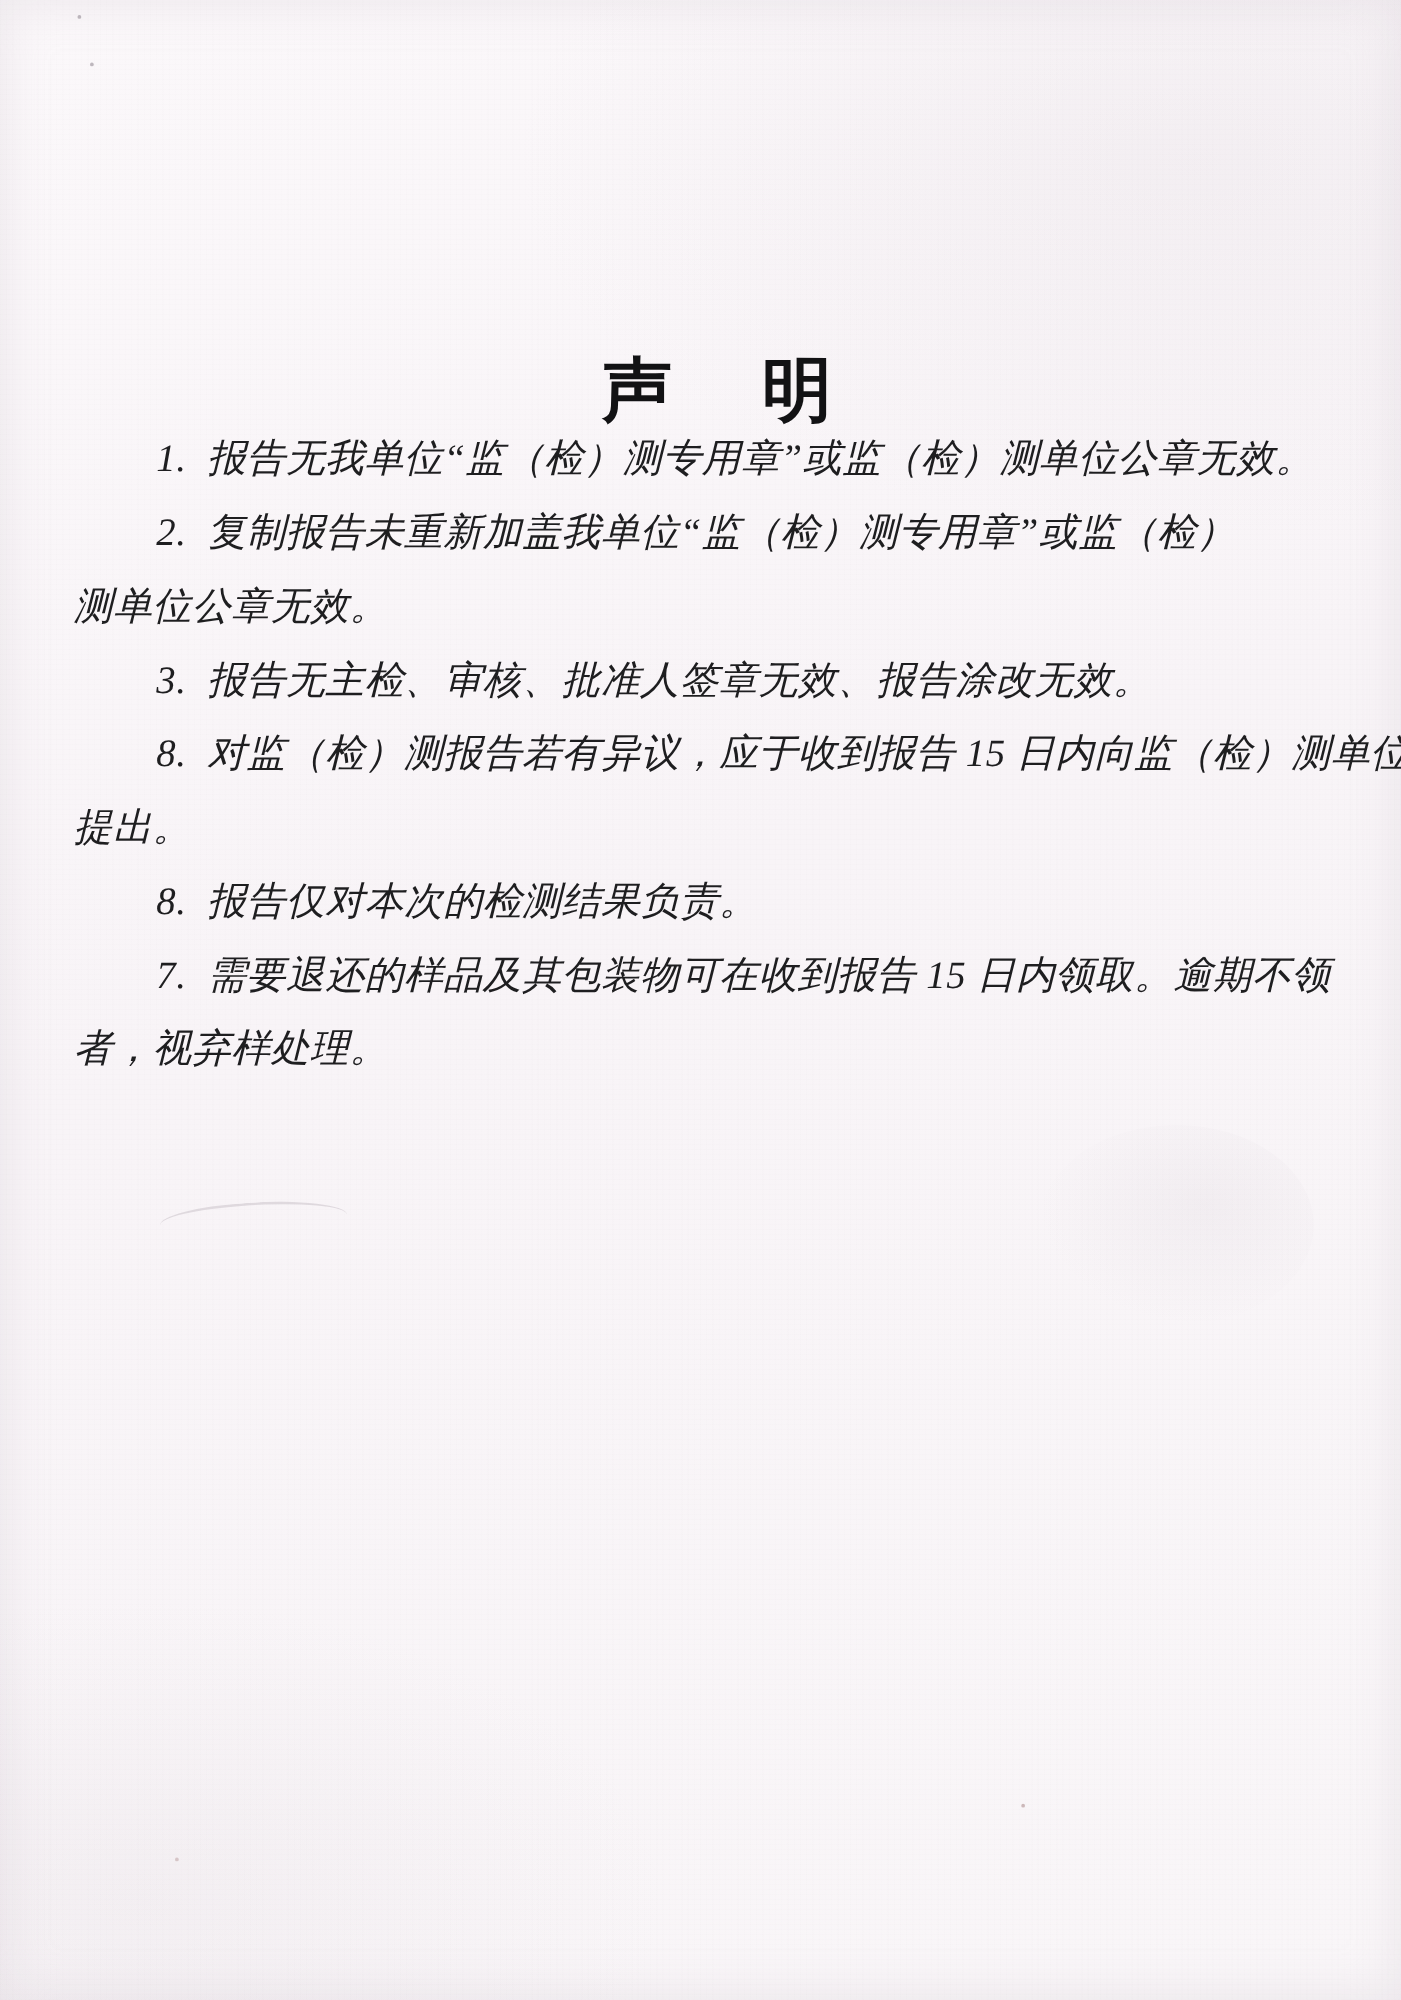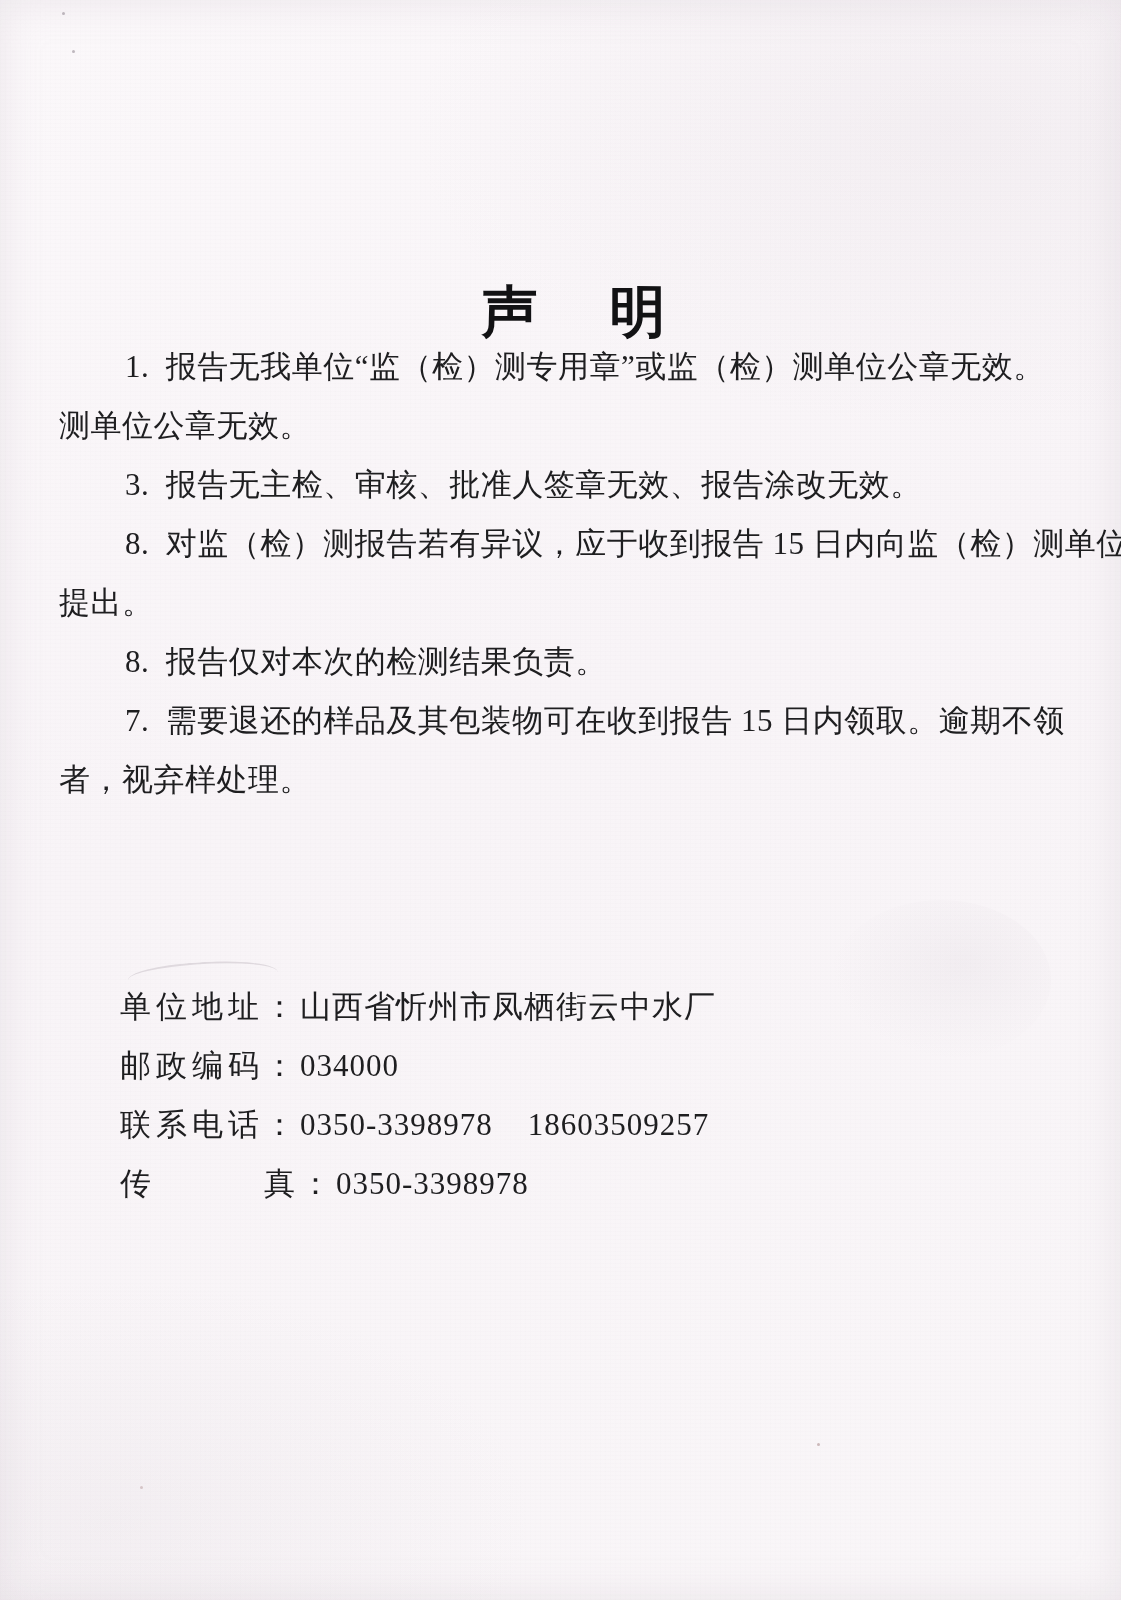--- a/index.html
+++ b/index.html
@@ -38,20 +38,21 @@
     font-size: 56px;
     letter-spacing: 8px;
     color: #121214;
     white-space: pre;
   }
   .body-block {
     position: absolute;
     top: 337px;
     left: 59px;
     width: 1004px;
+    font-style: italic;
   }
   .body-block .line {
     height: 59px;
     line-height: 59px;
     font-size: 31px;
     white-space: pre;
     letter-spacing: 0.5px;
   }
   .body-block .line.indent { padding-left: 66px; }
   .contact-block {
@@ -90,35 +91,30 @@
   .s4 { left: 140px; top: 1486px; background: rgba(160,120,120,0.35); }
 </style>
 </head>
 <body>
 
 <div class="page">
   <h1 class="title">声　明</h1>
 
   <div class="body-block" id="body-lines">
       <div class="line indent">1.  报告无我单位“监（检）测专用章”或监（检）测单位公章无效。</div>
+      <div class="line indent">2.  复制报告未重新加盖我单位“监（检）测专用章”或监（检）</div>
       <div class="line">测单位公章无效。</div>
       <div class="line indent">3.  报告无主检、审核、批准人签章无效、报告涂改无效。</div>
       <div class="line indent">8.  对监（检）测报告若有异议，应于收到报告 15 日内向监（检）测单位</div>
       <div class="line">提出。</div>
       <div class="line indent">8.  报告仅对本次的检测结果负责。</div>
       <div class="line indent">7.  需要退还的样品及其包装物可在收到报告 15 日内领取。逾期不领</div>
       <div class="line">者，视弃样处理。</div>
     </div>
 
-  <div class="contact-block" id="contact-lines">
-      <div class="row"><span class="label">单位地址：</span><span class="value">山西省忻州市凤栖街云中水厂</span></div>
-      <div class="row"><span class="label">邮政编码：</span><span class="value">034000</span></div>
-      <div class="row"><span class="label">联系电话：</span><span class="value">0350-3398978    18603509257</span></div>
-      <div class="row"><span class="label">传　　　真：</span><span class="value">0350-3398978</span></div>
-    </div>
 
   <div class="crease-1"></div>
   <div class="crease-2"></div>
   <div class="speck s1"></div>
   <div class="speck s2"></div>
   <div class="speck s3"></div>
   <div class="speck s4"></div>
 </div>
 
 </body></html>

